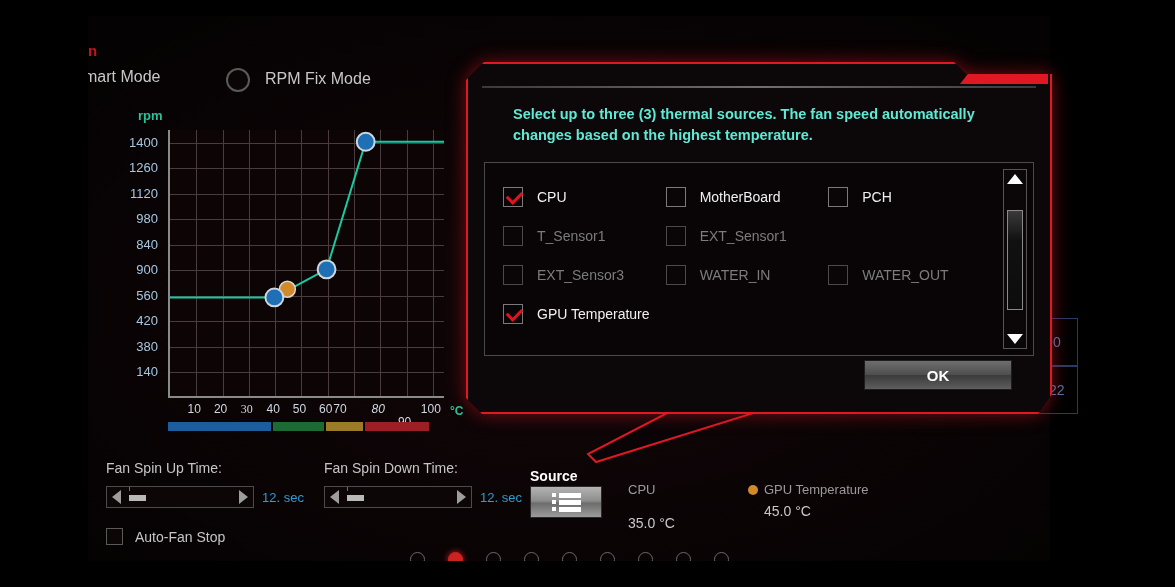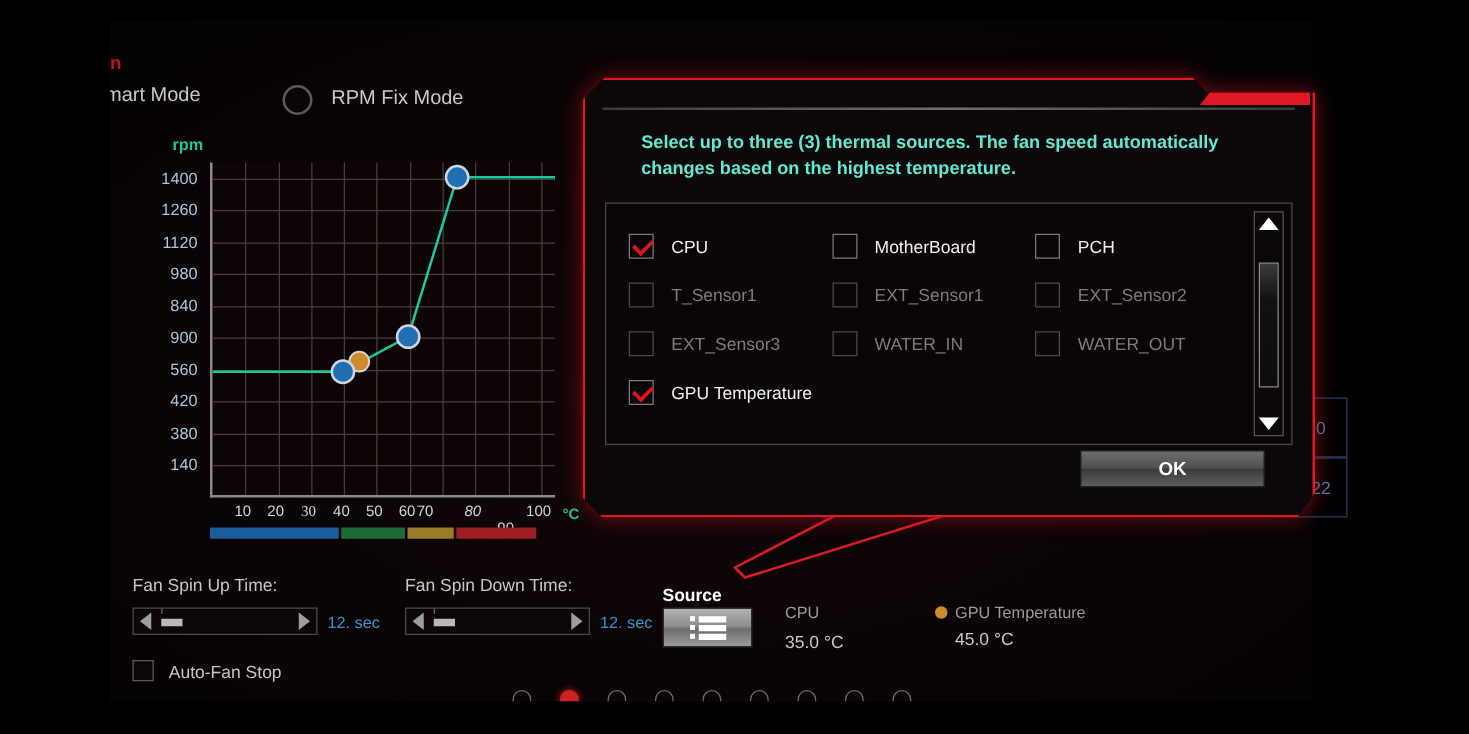--- a/index.html
+++ b/index.html
@@ -311,21 +311,21 @@
             <div class="list-icon-row">
                 <span class="list-icon-dot"></span>
                 <span class="list-icon-bar"></span>
               </div>
           </div>
         </div>
       </div>
 
       <div style="position:absolute;left:522px;top:22px;">
         <div class="sensor-name">CPU</div>
-        <div class="sensor-val" style="margin-top:8px;">35.0 °C</div>
+        <div class="sensor-val" style="margin-top:18px;">35.0 °C</div>
       </div>
 
       <div style="position:absolute;left:642px;top:22px;">
         <div style="display:flex;align-items:center;">
           <span class="sensor-dot"></span>
           <span class="sensor-name">GPU Temperature</span>
         </div>
         <div class="sensor-val" style="margin-top:6px;margin-left:16px;">45.0 °C</div>
       </div>
 
@@ -380,24 +380,20 @@
               </div>
               <div class="sensor-row">
                 <div class="sensor-cell">
                   <span class="cb dim"></span>
                   <span class="sensor-label dim">T_Sensor1</span>
                 </div>
                 <div class="sensor-cell">
                   <span class="cb dim"></span>
                   <span class="sensor-label dim">EXT_Sensor1</span>
                 </div>
-                <div class="sensor-cell">
-                  <span class="cb dim"></span>
-                  <span class="sensor-label dim">EXT_Sensor2</span>
-                </div>
               </div>
               <div class="sensor-row">
                 <div class="sensor-cell">
                   <span class="cb dim"></span>
                   <span class="sensor-label dim">EXT_Sensor3</span>
                 </div>
                 <div class="sensor-cell">
                   <span class="cb dim"></span>
                   <span class="sensor-label dim">WATER_IN</span>
                 </div>

